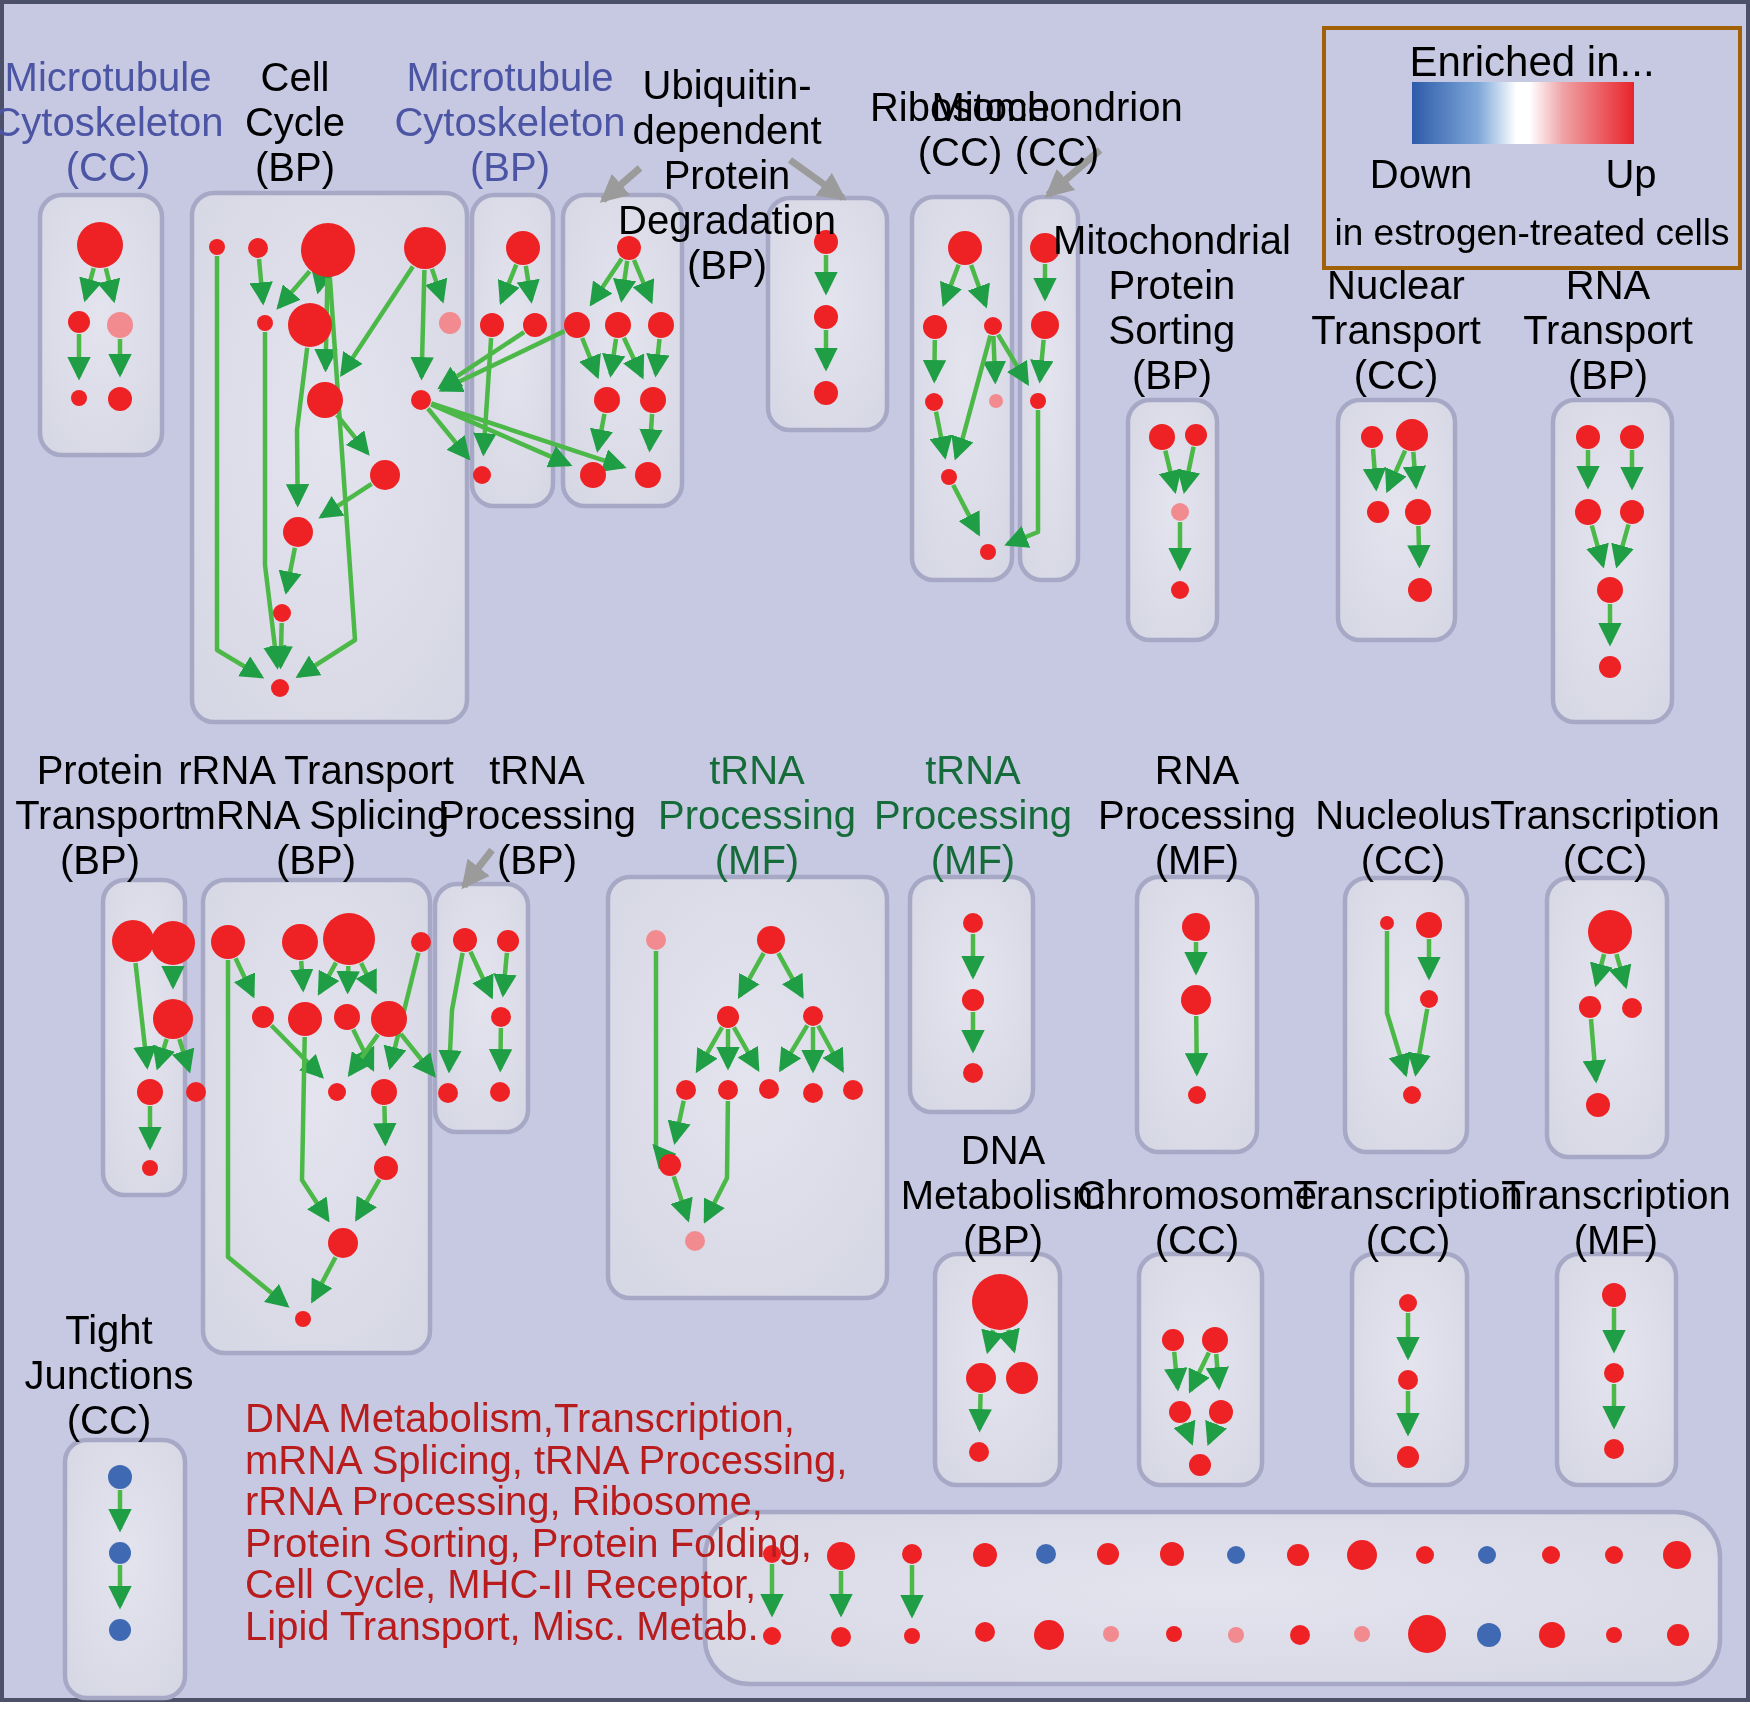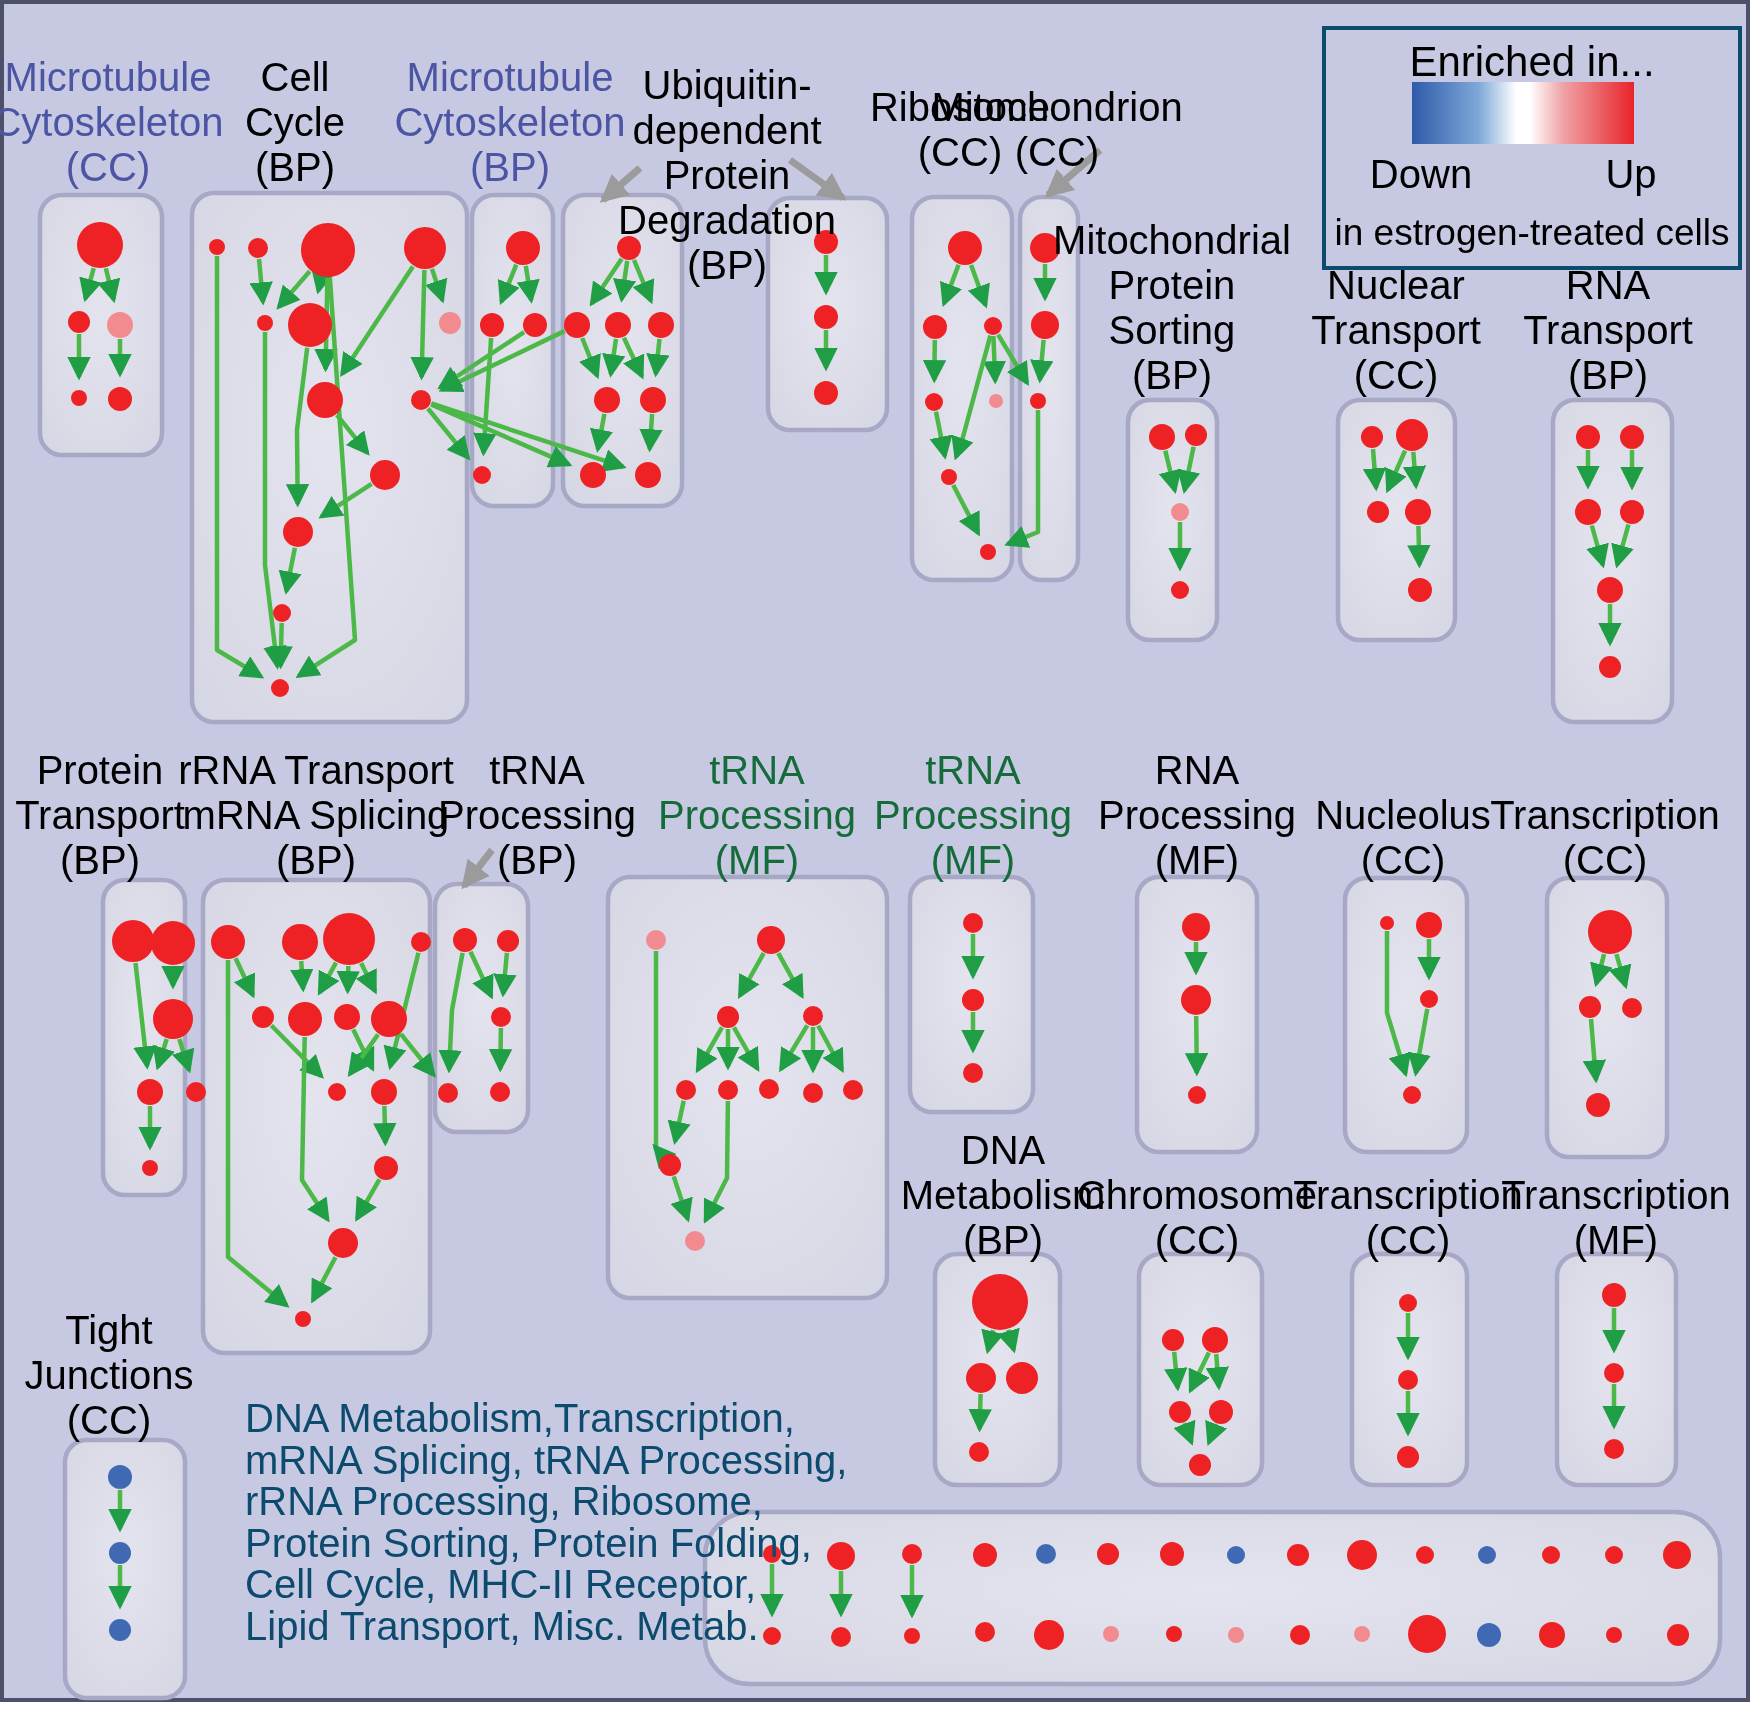--- a/index.html
+++ b/index.html
@@ -4,22 +4,22 @@
 <style>
   html,body{margin:0;padding:0;background:#ffffff;}
   body{font-family:"Liberation Sans","DejaVu Sans",sans-serif;}
   #figure{position:relative;width:1750px;height:1702px;background:#c7c9e2;overflow:hidden;
           box-shadow:inset 0 0 0 4px #4c5069;}
   #diagram{position:absolute;left:0;top:0;}
   .clabel{position:absolute;transform:translateX(-50%);text-align:center;white-space:pre-line;
           font-size:40px;line-height:45px;color:#000;}
   .clabel.purple{color:#4c55a4;}
   .clabel.green{color:#156b39;}
-  #text-block{position:absolute;white-space:pre-line;font-size:40px;line-height:41.5px;color:#0c4a6e;text-align:left;}
-  #legend{position:absolute;border:4px solid #0c4a6e;background:rgba(0,0,0,0);}
+  #text-block{position:absolute;white-space:pre-line;font-size:40px;line-height:41.5px;color:#b91c1c;text-align:left;}
+  #legend{position:absolute;border:4px solid #a16207;background:rgba(0,0,0,0);}
   #legend .ltitle{position:absolute;width:100%;text-align:center;font-size:42px;}
   #legend .lbar{position:absolute;background:linear-gradient(90deg,#2e5ba9 0%,#7fa8d9 30%,#ffffff 47%,#ffffff 53%,#efa3a6 68%,#e8232a 100%);}
   #legend .ldown,#legend .lup{position:absolute;font-size:40px;transform:translateX(-50%);}
   #legend .lsub{position:absolute;width:100%;text-align:center;font-size:37px;margin-top:16px;}
 </style>
 </head>
 <body>
 
 <div id="figure">
   <svg id="diagram" width="1750" height="1702" viewBox="0 0 1750 1702">

